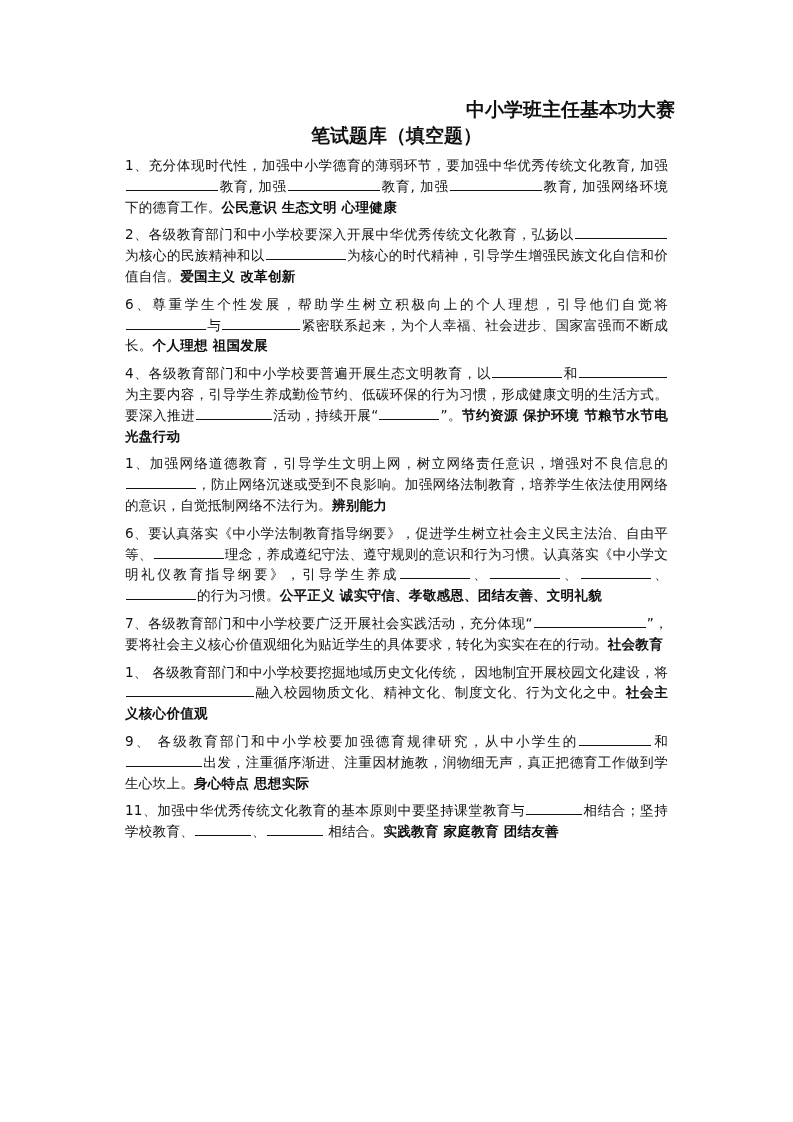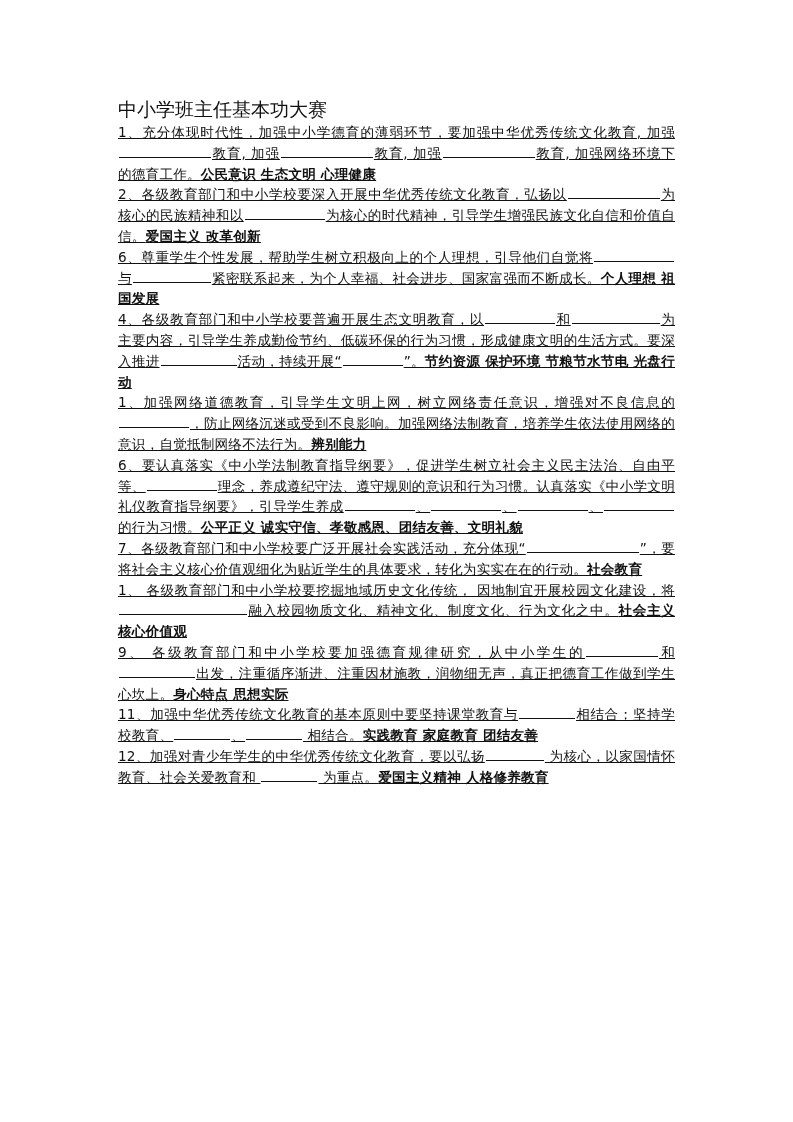--- a/index.html
+++ b/index.html
@@ -3,50 +3,49 @@
 <meta charset="utf-8">
 <style>
   html, body { margin: 0; padding: 0; background: #ffffff; }
   body { width: 793px; height: 1122px; position: relative; overflow: hidden; }
   .page {
     position: absolute; left: 118px; top: 96px; width: 557px;
     font-family: "DejaVu Sans", "Liberation Sans", sans-serif;
     color: #111111;
   }
   .title {
-    text-align: left; font-weight: normal; font-size: 19px;
+    text-align: right; font-weight: bold; font-size: 19px;
     line-height: 26px; margin: 0;
   }
   .subtitle {
     text-align: center; font-weight: bold; font-size: 19px;
     line-height: 26px; margin: 0 0 2px 0;
   }
   .q {
-    font-size: 13.6px; line-height: 20.8px; margin: 0;
+    font-size: 13.6px; line-height: 20.8px; margin: 7px;
     text-align: justify; text-align-last: left;
     letter-spacing: 0.2px;
-    text-decoration: underline;
   }
   .ans { font-weight: bold; }
   .blank {
     display: inline-block; border-bottom: 1px solid #111; height: 14px;
     vertical-align: baseline; margin: 0 1px;
   }
 </style>
 </head>
 <body>
 
 <div class="page">
   <h1 class="title">中小学班主任基本功大赛</h1>
+  <h2 class="subtitle">笔试题库（填空题）</h2>
   <div id="questions">
       <p class="q"><span>1、充分体现时代性，加强中小学德育的薄弱环节，要加强中华优秀传统文化教育, 加强</span><span class="blank" style="width: 92px;"></span><span>教育, 加强</span><span class="blank" style="width: 92px;"></span><span>教育, 加强</span><span class="blank" style="width: 92px;"></span><span>教育, 加强网络环境下的德育工作。</span><span class="ans">公民意识 生态文明 心理健康</span></p>
       <p class="q"><span>2、各级教育部门和中小学校要深入开展中华优秀传统文化教育，弘扬以</span><span class="blank" style="width: 92px;"></span><span>为核心的民族精神和以</span><span class="blank" style="width: 80px;"></span><span>为核心的时代精神，引导学生增强民族文化自信和价值自信。</span><span class="ans">爱国主义  改革创新</span></p>
       <p class="q"><span>6、尊重学生个性发展，帮助学生树立积极向上的个人理想，引导他们自觉将</span><span class="blank" style="width: 80px;"></span><span>与</span><span class="blank" style="width: 78px;"></span><span>紧密联系起来，为个人幸福、社会进步、国家富强而不断成长。</span><span class="ans">个人理想 祖国发展</span></p>
       <p class="q"><span>4、各级教育部门和中小学校要普遍开展生态文明教育，以</span><span class="blank" style="width: 70px;"></span><span>和</span><span class="blank" style="width: 88px;"></span><span>为主要内容，引导学生养成勤俭节约、低碳环保的行为习惯，形成健康文明的生活方式。要深入推进</span><span class="blank" style="width: 76px;"></span><span>活动，持续开展“</span><span class="blank" style="width: 60px;"></span><span>”。</span><span class="ans">节约资源 保护环境 节粮节水节电  光盘行动</span></p>
       <p class="q"><span>1、加强网络道德教育，引导学生文明上网，树立网络责任意识，增强对不良信息的</span><span class="blank" style="width: 70px;"></span><span>，防止网络沉迷或受到不良影响。加强网络法制教育，培养学生依法使用网络的意识，自觉抵制网络不法行为。</span><span class="ans">辨别能力</span></p>
       <p class="q"><span>6、要认真落实《中小学法制教育指导纲要》，促进学生树立社会主义民主法治、自由平等、</span><span class="blank" style="width: 70px;"></span><span>理念，养成遵纪守法、遵守规则的意识和行为习惯。认真落实《中小学文明礼仪教育指导纲要》，引导学生养成</span><span class="blank" style="width: 70px;"></span><span>、</span><span class="blank" style="width: 70px;"></span><span>、</span><span class="blank" style="width: 70px;"></span><span>、</span><span class="blank" style="width: 70px;"></span><span>的行为习惯。</span><span class="ans">公平正义  诚实守信、孝敬感恩、团结友善、文明礼貌</span></p>
       <p class="q"><span>7、各级教育部门和中小学校要广泛开展社会实践活动，充分体现“</span><span class="blank" style="width: 112px;"></span><span>”，要将社会主义核心价值观细化为贴近学生的具体要求，转化为实实在在的行动。</span><span class="ans">社会教育</span></p>
       <p class="q"><span>1、 各级教育部门和中小学校要挖掘地域历史文化传统， 因地制宜开展校园文化建设，将</span><span class="blank" style="width: 128px;"></span><span>融入校园物质文化、精神文化、制度文化、行为文化之中。</span><span class="ans">社会主义核心价值观</span></p>
       <p class="q"><span>9、 各级教育部门和中小学校要加强德育规律研究，从中小学生的</span><span class="blank" style="width: 72px;"></span><span>和</span><span class="blank" style="width: 76px;"></span><span>出发，注重循序渐进、注重因材施教，润物细无声，真正把德育工作做到学生心坎上。</span><span class="ans">身心特点  思想实际</span></p>
       <p class="q"><span>11、加强中华优秀传统文化教育的基本原则中要坚持课堂教育与</span><span class="blank" style="width: 56px;"></span><span>相结合；坚持学校教育、</span><span class="blank" style="width: 56px;"></span><span>、</span><span class="blank" style="width: 56px;"></span><span> 相结合。</span><span class="ans">实践教育  家庭教育  团结友善</span></p>
-      <p class="q"><span>12、加强对青少年学生的中华优秀传统文化教育，要以弘扬</span><span class="blank" style="width: 58px;"></span><span>        为核心，以家国情怀教育、社会关爱教育和 </span><span class="blank" style="width: 56px;"></span><span> 为重点。</span><span class="ans">爱国主义精神  人格修养教育</span></p>
     </div>
 </div>
 
 </body></html>

